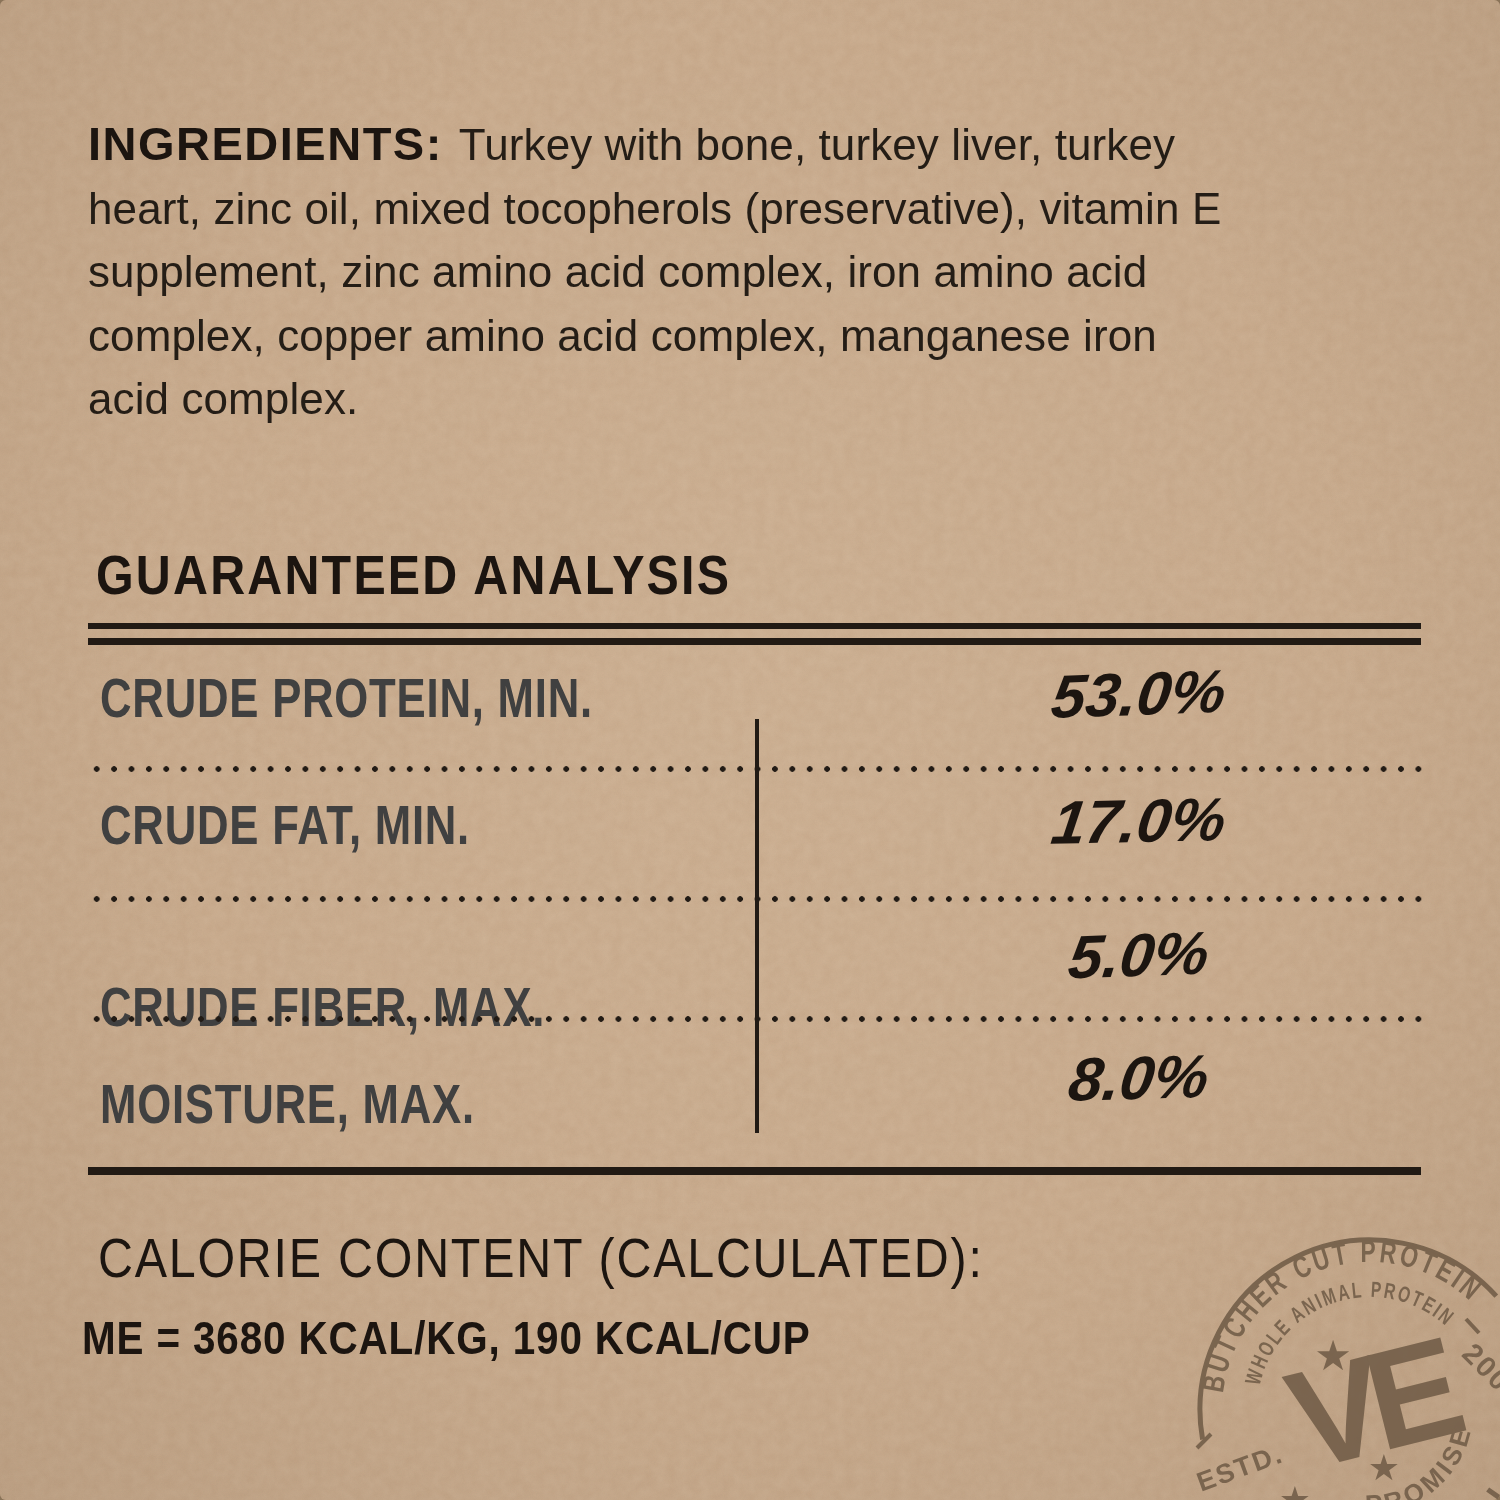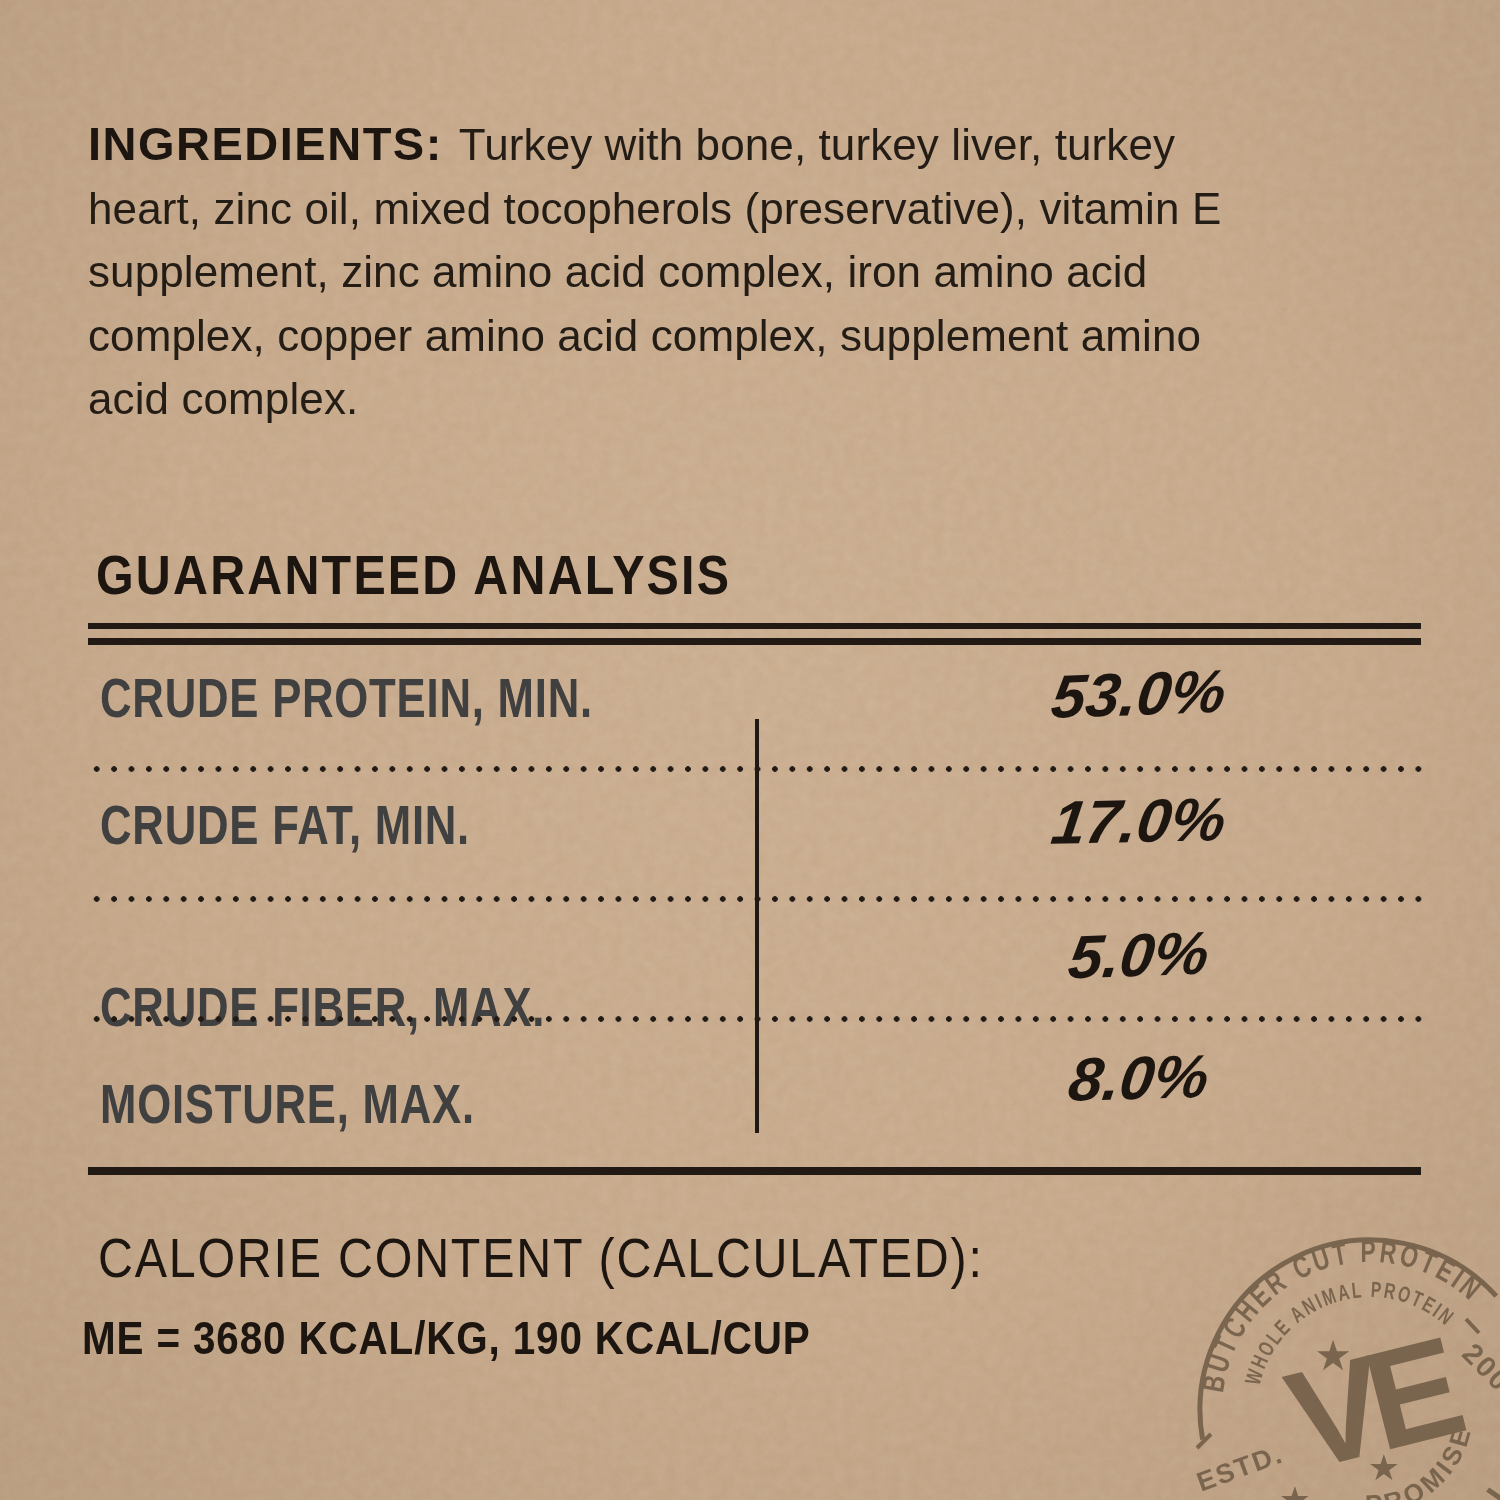--- a/index.html
+++ b/index.html
@@ -1,20 +1,21 @@
 <!DOCTYPE html>
 <html><head>
 <meta charset="utf-8">
 <style>
   html,body{margin:0;padding:0;background:#8a7358;}
   .page{
     position:relative;width:1500px;height:1500px;overflow:hidden;
     background:#c7a788;
     font-family:"Liberation Sans", sans-serif;
     color:#211a14;
+    border-radius:6px;
   }
   .paper-tex{position:absolute;left:0;top:0;width:1500px;height:1500px;pointer-events:none;}
   .vignette{position:absolute;inset:0;pointer-events:none;
     background:radial-gradient(ellipse at 50% 45%, rgba(255,240,215,0.07) 0%, rgba(0,0,0,0) 55%, rgba(74,55,36,0.10) 100%);}
 
   
   .ingredients{position:absolute;left:88px;top:112px;width:1310px;
     font-size:44px;line-height:63.5px;color:#241d16;letter-spacing:.1px;}
   .ingredients .line{white-space:nowrap;}
   .ing-heading{font-weight:700;font-size:47px;letter-spacing:1.5px;color:#1c1510;}
@@ -81,21 +82,21 @@
     </filter>
     <rect width="1500" height="1500" filter="url(#grainFine)"></rect>
     <rect width="1500" height="1500" filter="url(#grainCoarse)"></rect>
   </svg>
   <div class="vignette"></div>
 
   <div class="ingredients">
     <div class="line"><span class="ing-heading">INGREDIENTS:</span><span class="ing-first">Turkey with bone, turkey liver, turkey</span></div>
     <div class="line">heart, zinc oil, mixed tocopherols (preservative), vitamin E</div>
     <div class="line">supplement, zinc amino acid complex, iron amino acid</div>
-    <div class="line">complex, copper amino acid complex, supplement amino</div>
+    <div class="line">complex, copper amino acid complex, manganese iron</div>
     <div class="line">acid complex.</div>
   </div>
 
   <div class="ga-title"><span class="cond">GUARANTEED ANALYSIS</span></div>
 
   <div class="rule rule-d1"></div>
   <div class="rule rule-d2"></div>
 
   <div class="ga-label gl1"><span class="cond">CRUDE PROTEIN, MIN.</span></div>
   <div class="ga-value gv1">53.0%</div>

